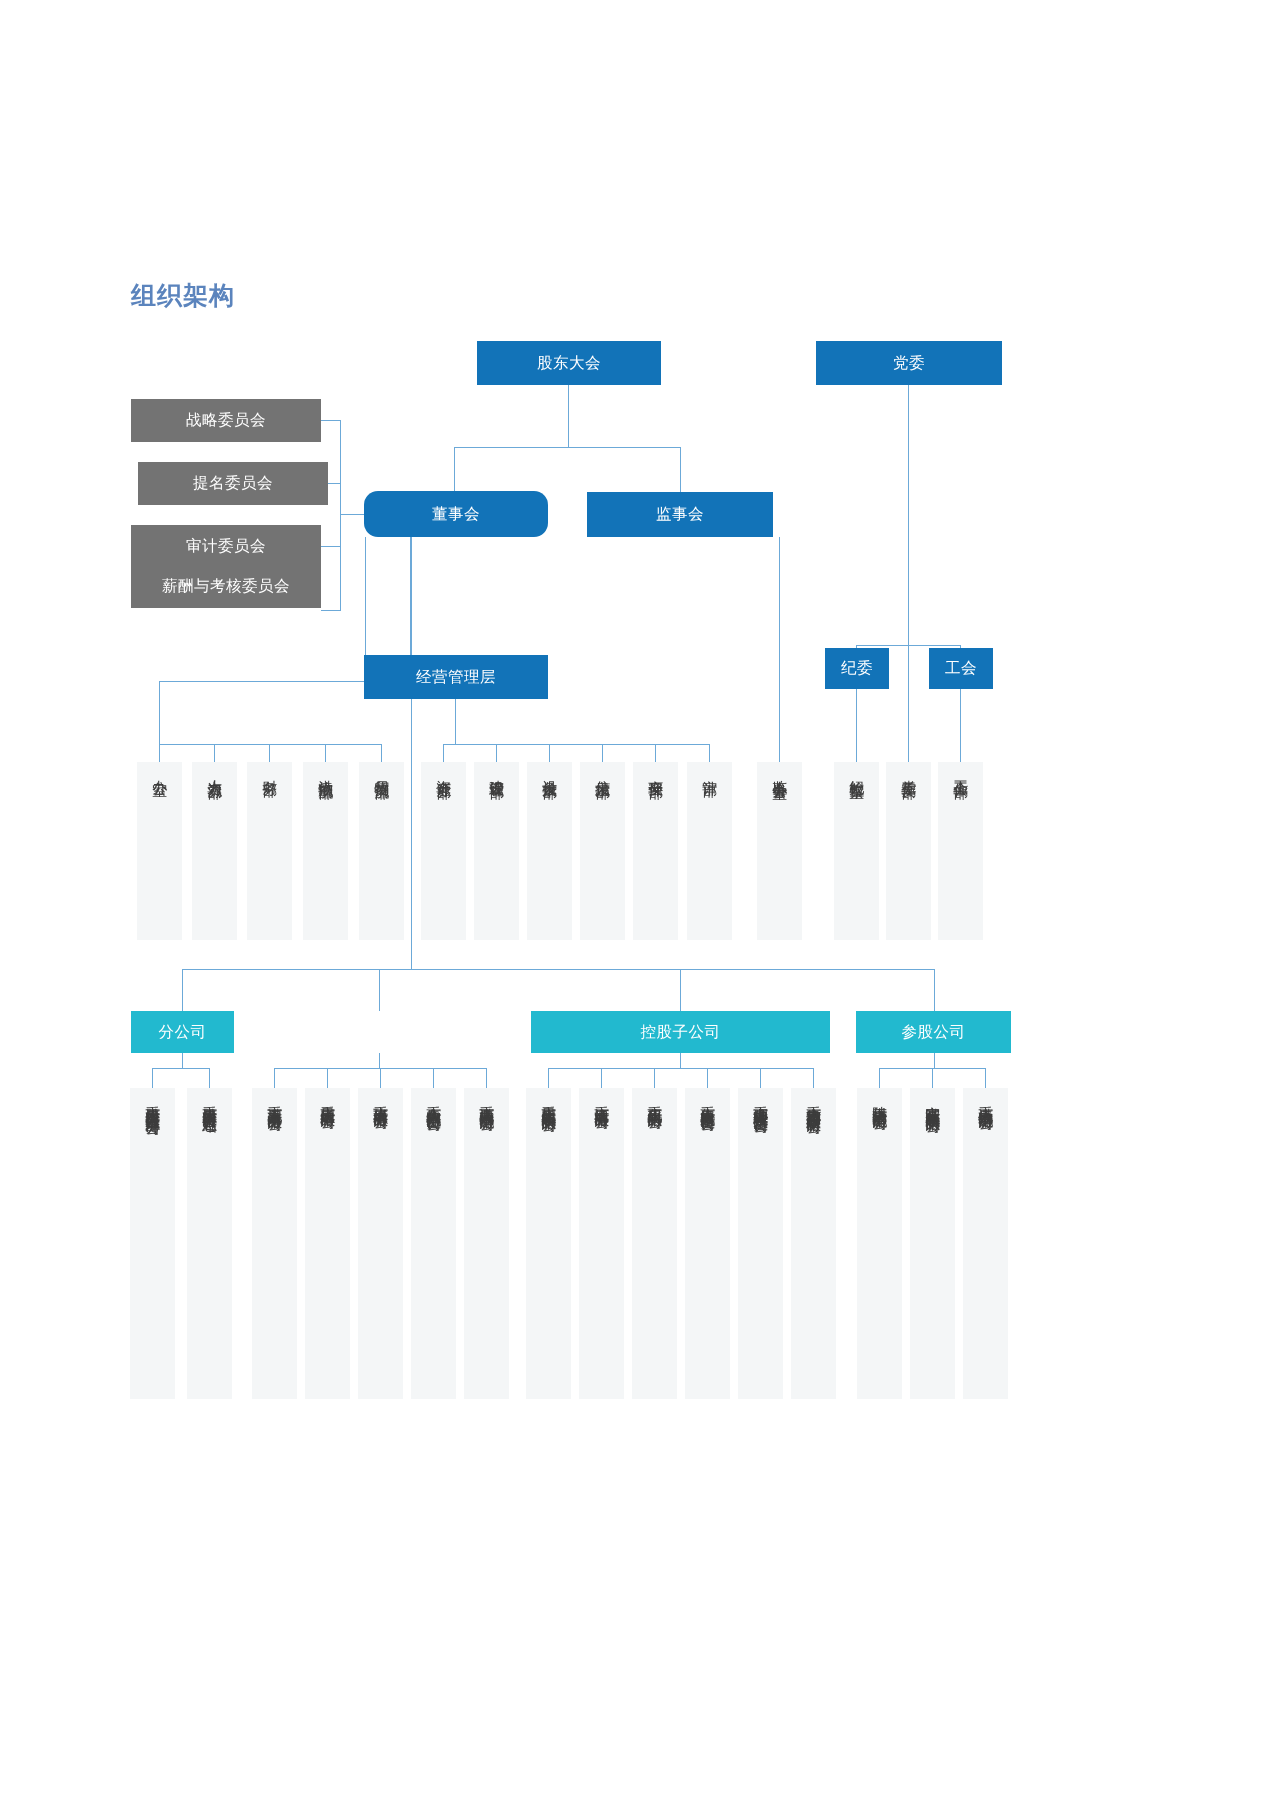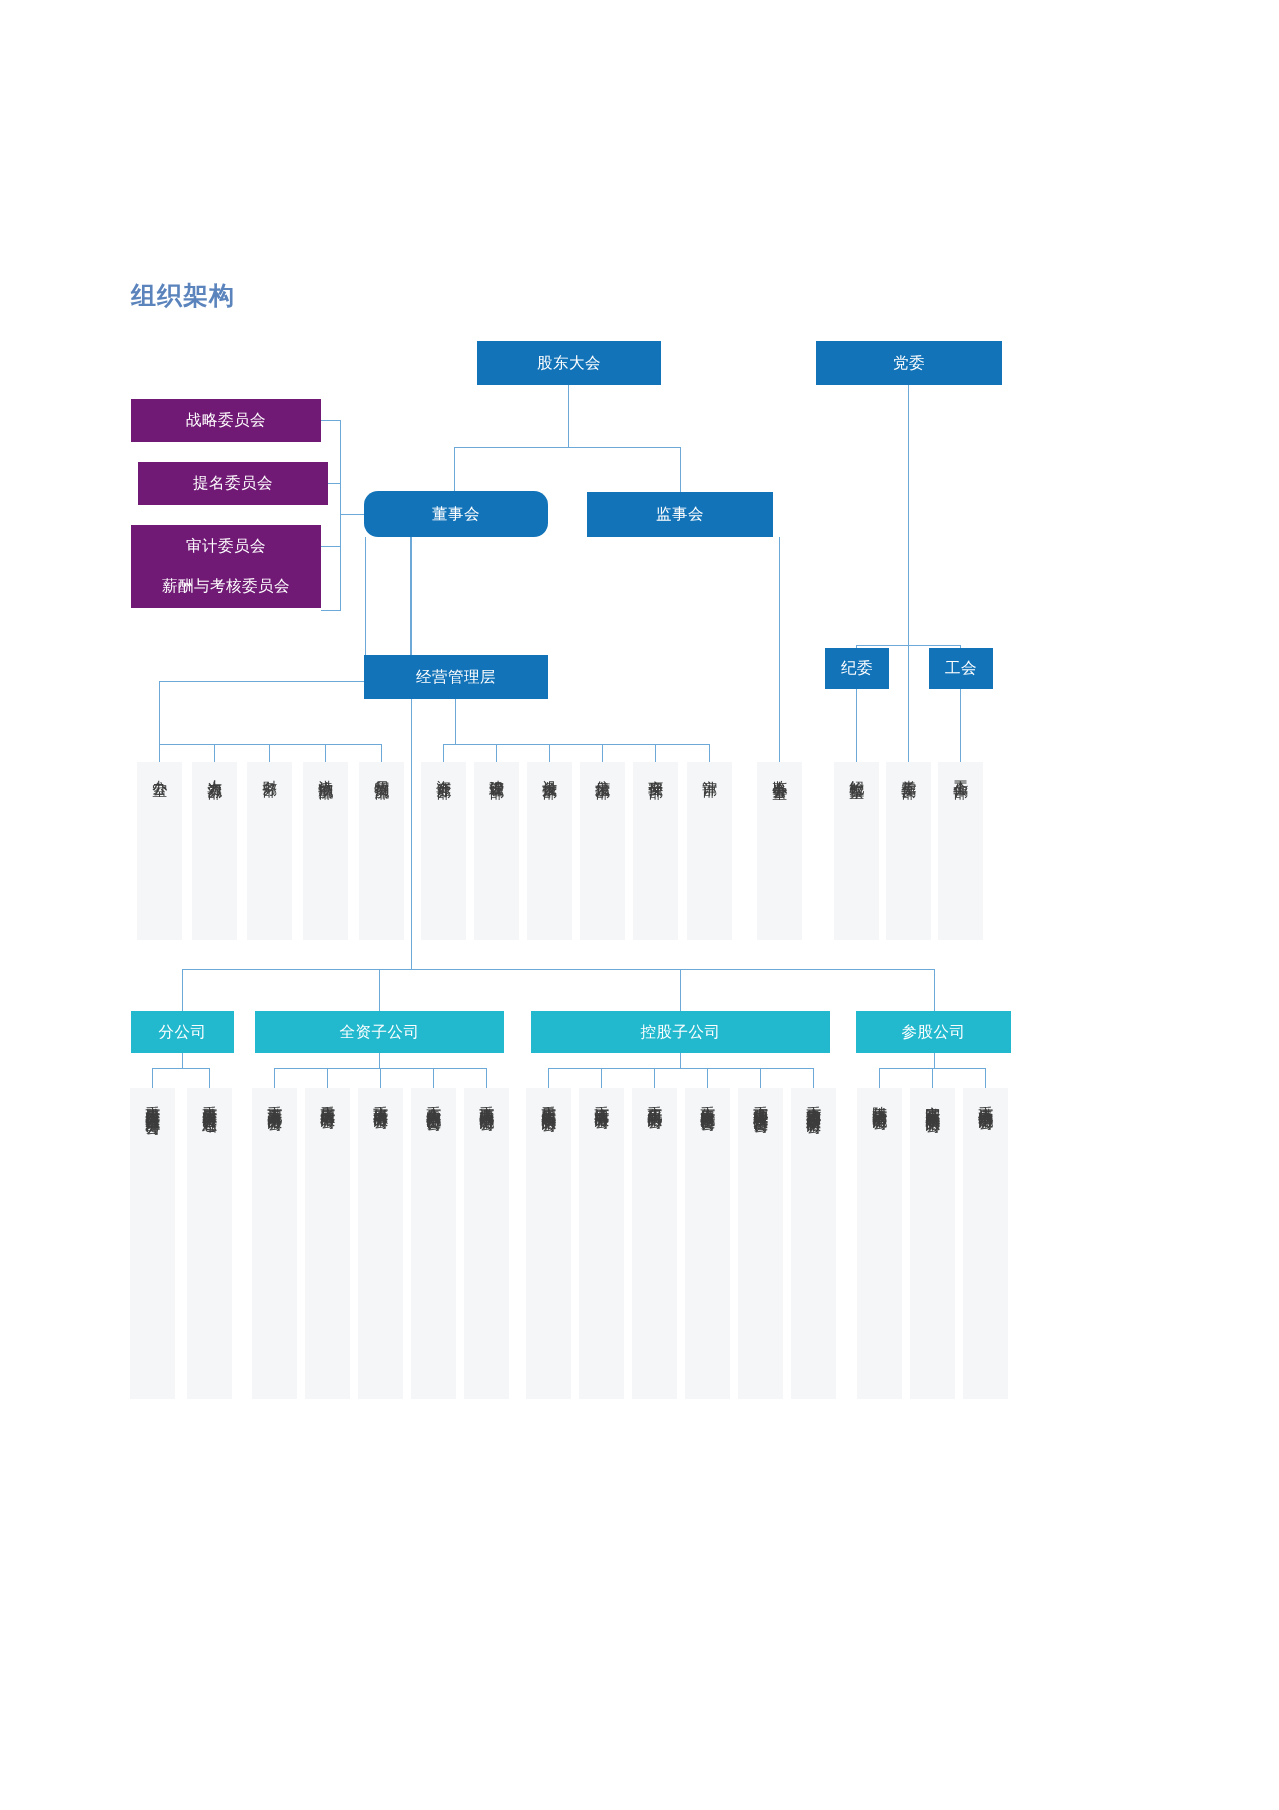--- a/index.html
+++ b/index.html
@@ -34,21 +34,21 @@
     align-items: center;
     justify-content: center;
     color: #ffffff;
     font-size: 15.5px;
     letter-spacing: 0.5px;
     text-align: center;
     line-height: 1.2;
     z-index: 4;
   }
   .box.dark { background: #1273b8; }
-  .box.teal { background: #701a75; }
+  .box.teal { background: #737373; }
 
   
   .ln {
     position: absolute;
     background: #6ca9d8;
     z-index: 1;
   }
   .ln.h { height: 1px; }
   .ln.v { width: 1px; }
 
@@ -234,21 +234,20 @@
     <span>纪检监察室</span>
   </div>
   <div class="vchip" style="left:886px; top:762px; width:45px; height:178px;">
     <span>党委工作部</span>
   </div>
   <div class="vchip" style="left:938px; top:762px; width:45px; height:178px;">
     <span>工会工作部</span>
   </div>
 
   <div class="gbar" style="left:131px; top:1011px; width:103px; height:42px;">分公司</div>
-  <div class="gbar" style="left:255px; top:1011px; width:249px; height:42px;">全资子公司</div>
   <div class="gbar" style="left:531px; top:1011px; width:299px; height:42px;">控股子公司</div>
   <div class="gbar" style="left:856px; top:1011px; width:155px; height:42px;">参股公司</div>
 
   <div class="vchip" style="left:130px; top:1088px; width:45px; height:311px;">
     <span>重庆港股份有限公司江津港埠分公司</span>
   </div>
   <div class="vchip" style="left:187px; top:1088px; width:45px; height:311px;">
     <span>重庆港股份有限公司客运总站</span>
   </div>
 

